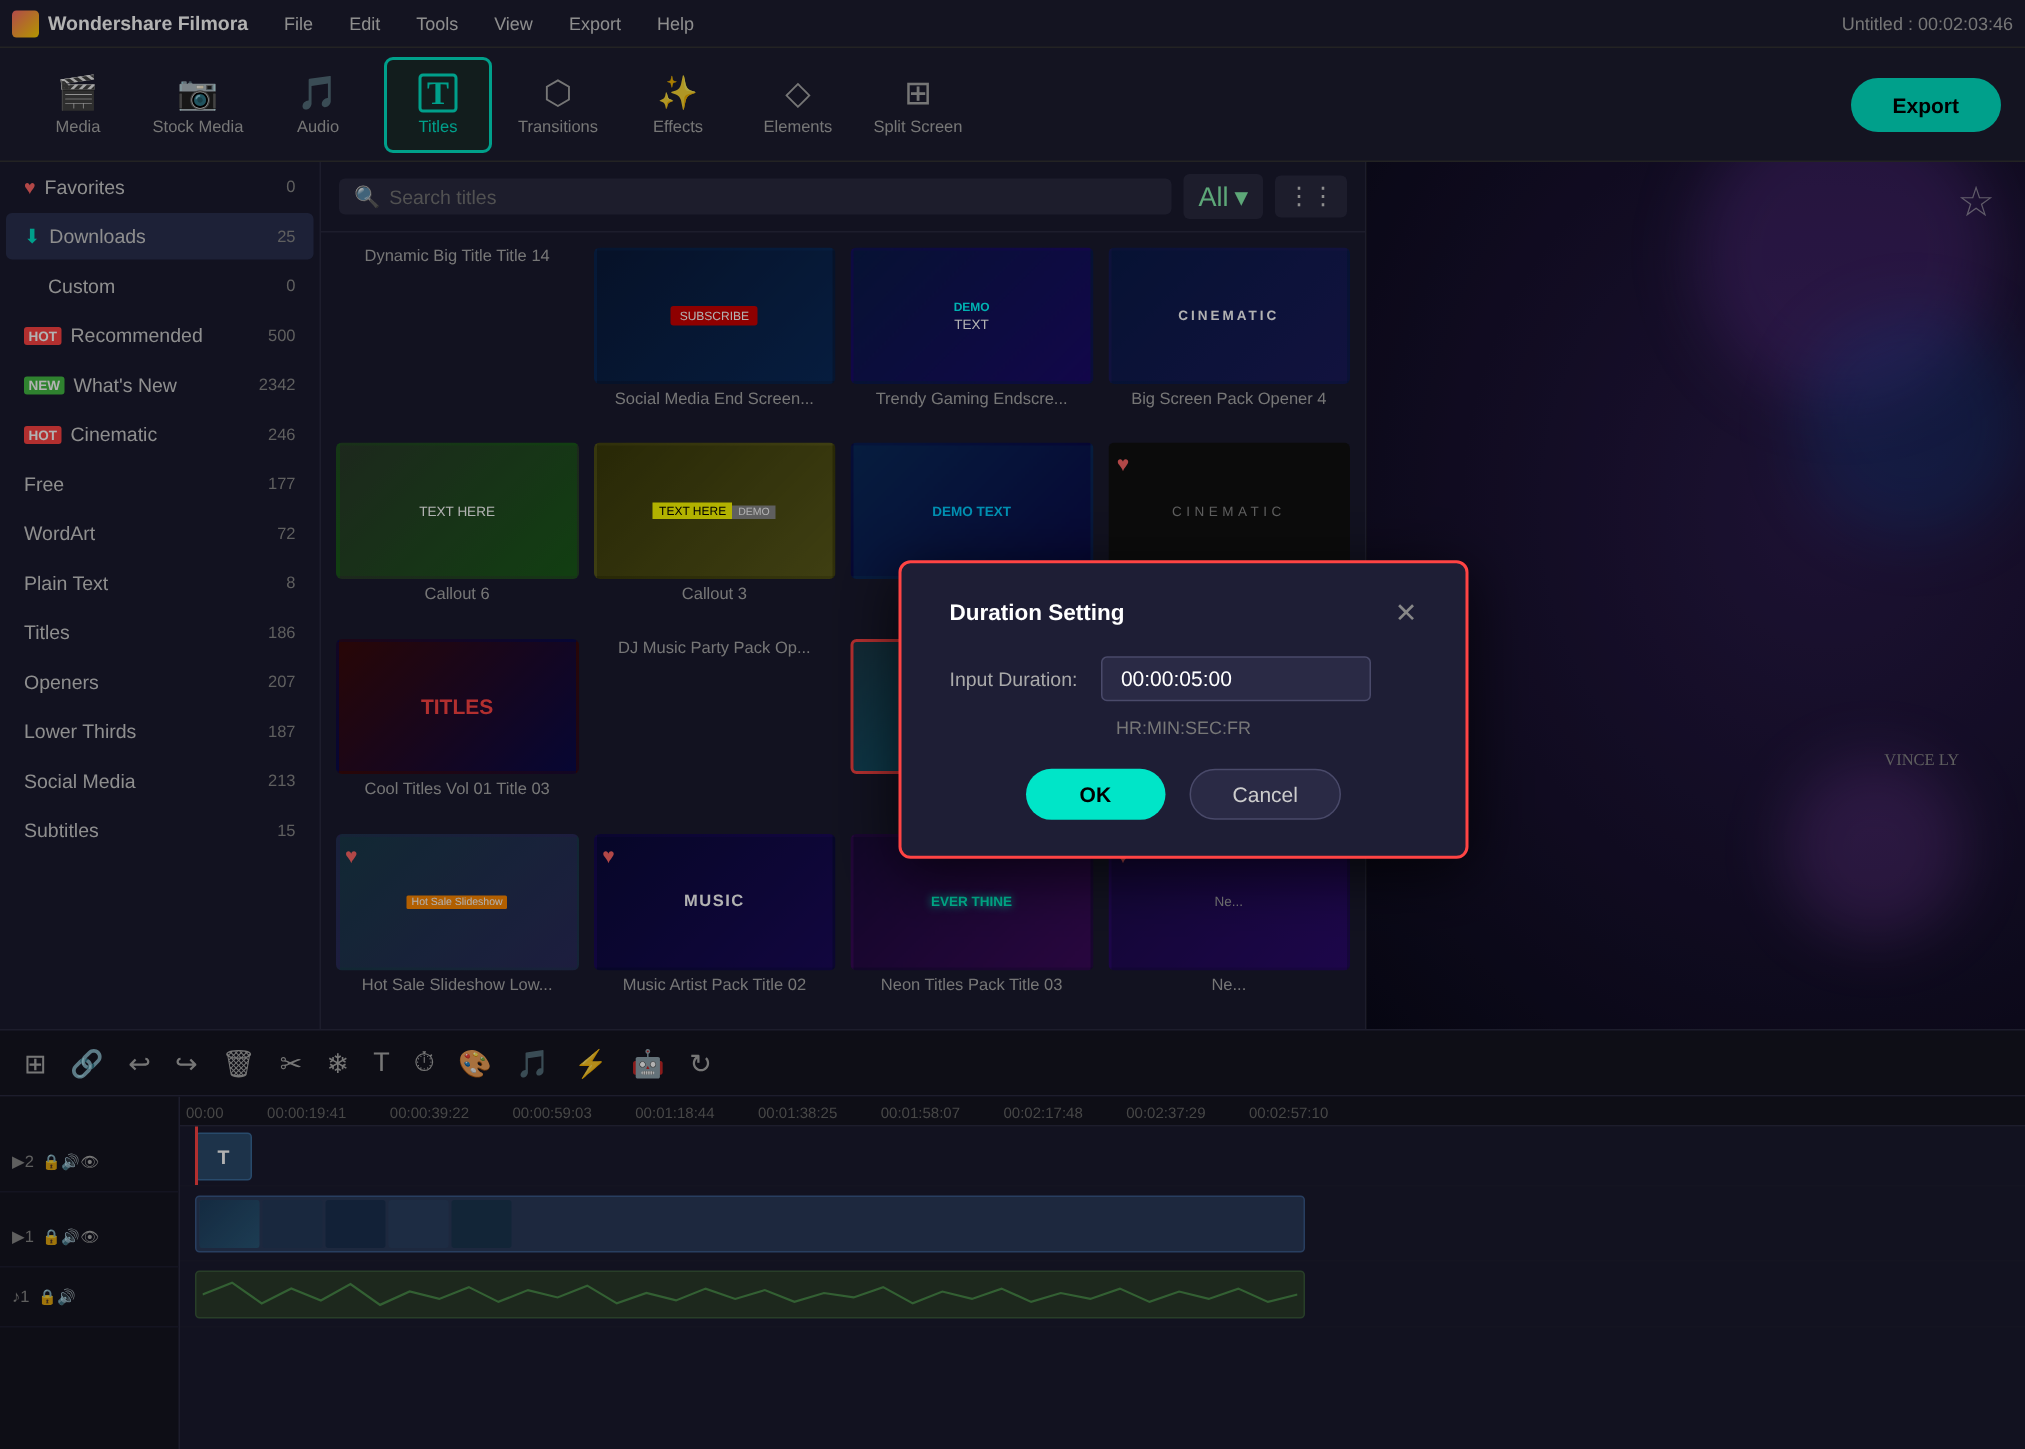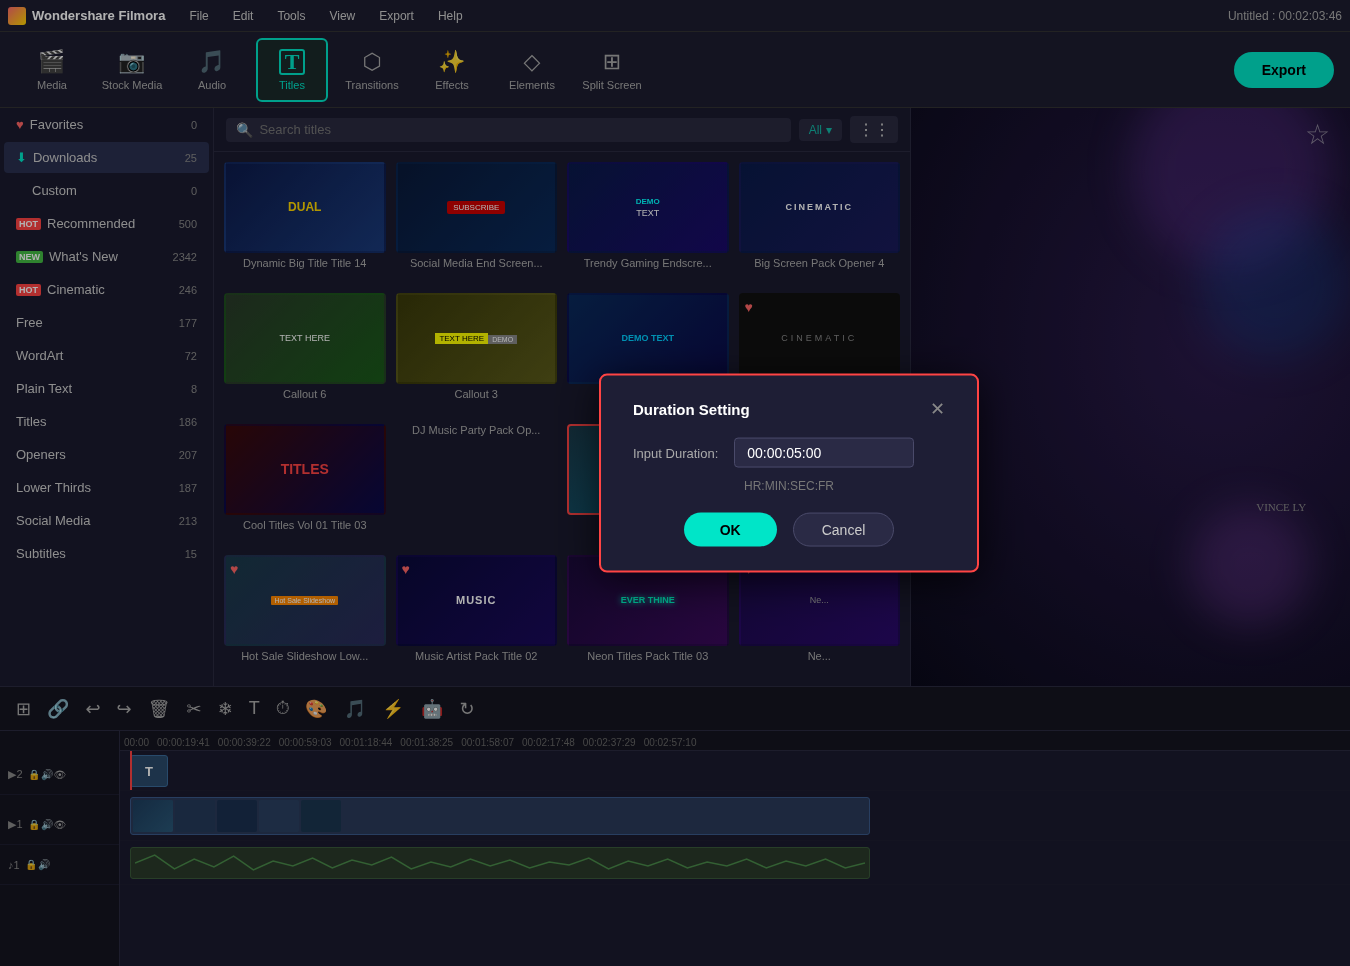--- a/index.html
+++ b/index.html
@@ -181,28 +181,28 @@
       background: transparent;
       border: none;
       outline: none;
       color: #ccc;
       font-size: 13px;
       width: 100%;
     }
     .search-filter {
       background: #2a2a40;
       border: none;
-      color: #14b8a6;
+      color: #86efac;
       padding: 4px 10px;
       border-radius: 4px;
       cursor: pointer;
       display: flex;
       align-items: center;
       gap: 4px;
-      font-size: 12px;
+      font-size: 18px;
     }
     .grid-view-btn {
       background: #2a2a40;
       border: none;
       color: #ccc;
       padding: 4px 8px;
       border-radius: 4px;
       cursor: pointer;
       font-size: 16px;
     }
@@ -355,20 +355,21 @@
     }
     .tl-ruler {
       height: 20px;
       background: #151520;
       border-bottom: 1px solid #2a2a40;
       display: flex;
       align-items: flex-end;
       padding-bottom: 2px;
       position: sticky;
       top: 0;
+      gap: 21px;
     }
     .tl-ruler-tick {
       font-size: 10px;
       color: #666;
       padding: 0 4px;
       white-space: nowrap;
     }
     .tl-track-row {
       height: 40px;
       border-bottom: 1px solid #1e1e30;
@@ -669,25 +670,20 @@
       <div class="search-filter">
         <span>All</span>
         <span>▾</span>
       </div>
       <div class="grid-view-btn">⋮⋮</div>
     </div>
 
     <div class="thumbnails-grid">
 
       <div class="thumb-item">
-        <div class="thumb-img thumb-dark-blue">
-          <div class="thumb-img-inner">
-            <span style="color:#ffd700;font-size:12px;font-weight:bold;">DUAL</span>
-          </div>
-        </div>
         <span class="thumb-label">Dynamic Big Title Title 14</span>
       </div>
 
       <div class="thumb-item">
         <div class="thumb-img thumb-subscribe" style="background:linear-gradient(135deg,#0a1a3a,#0a2a5a);">
           <div class="thumb-img-inner">
             <div style="background:#c00;color:#fff;font-size:8px;padding:2px 6px;border-radius:2px;">SUBSCRIBE</div>
           </div>
         </div>
         <span class="thumb-label">Social Media End Screen...</span>

